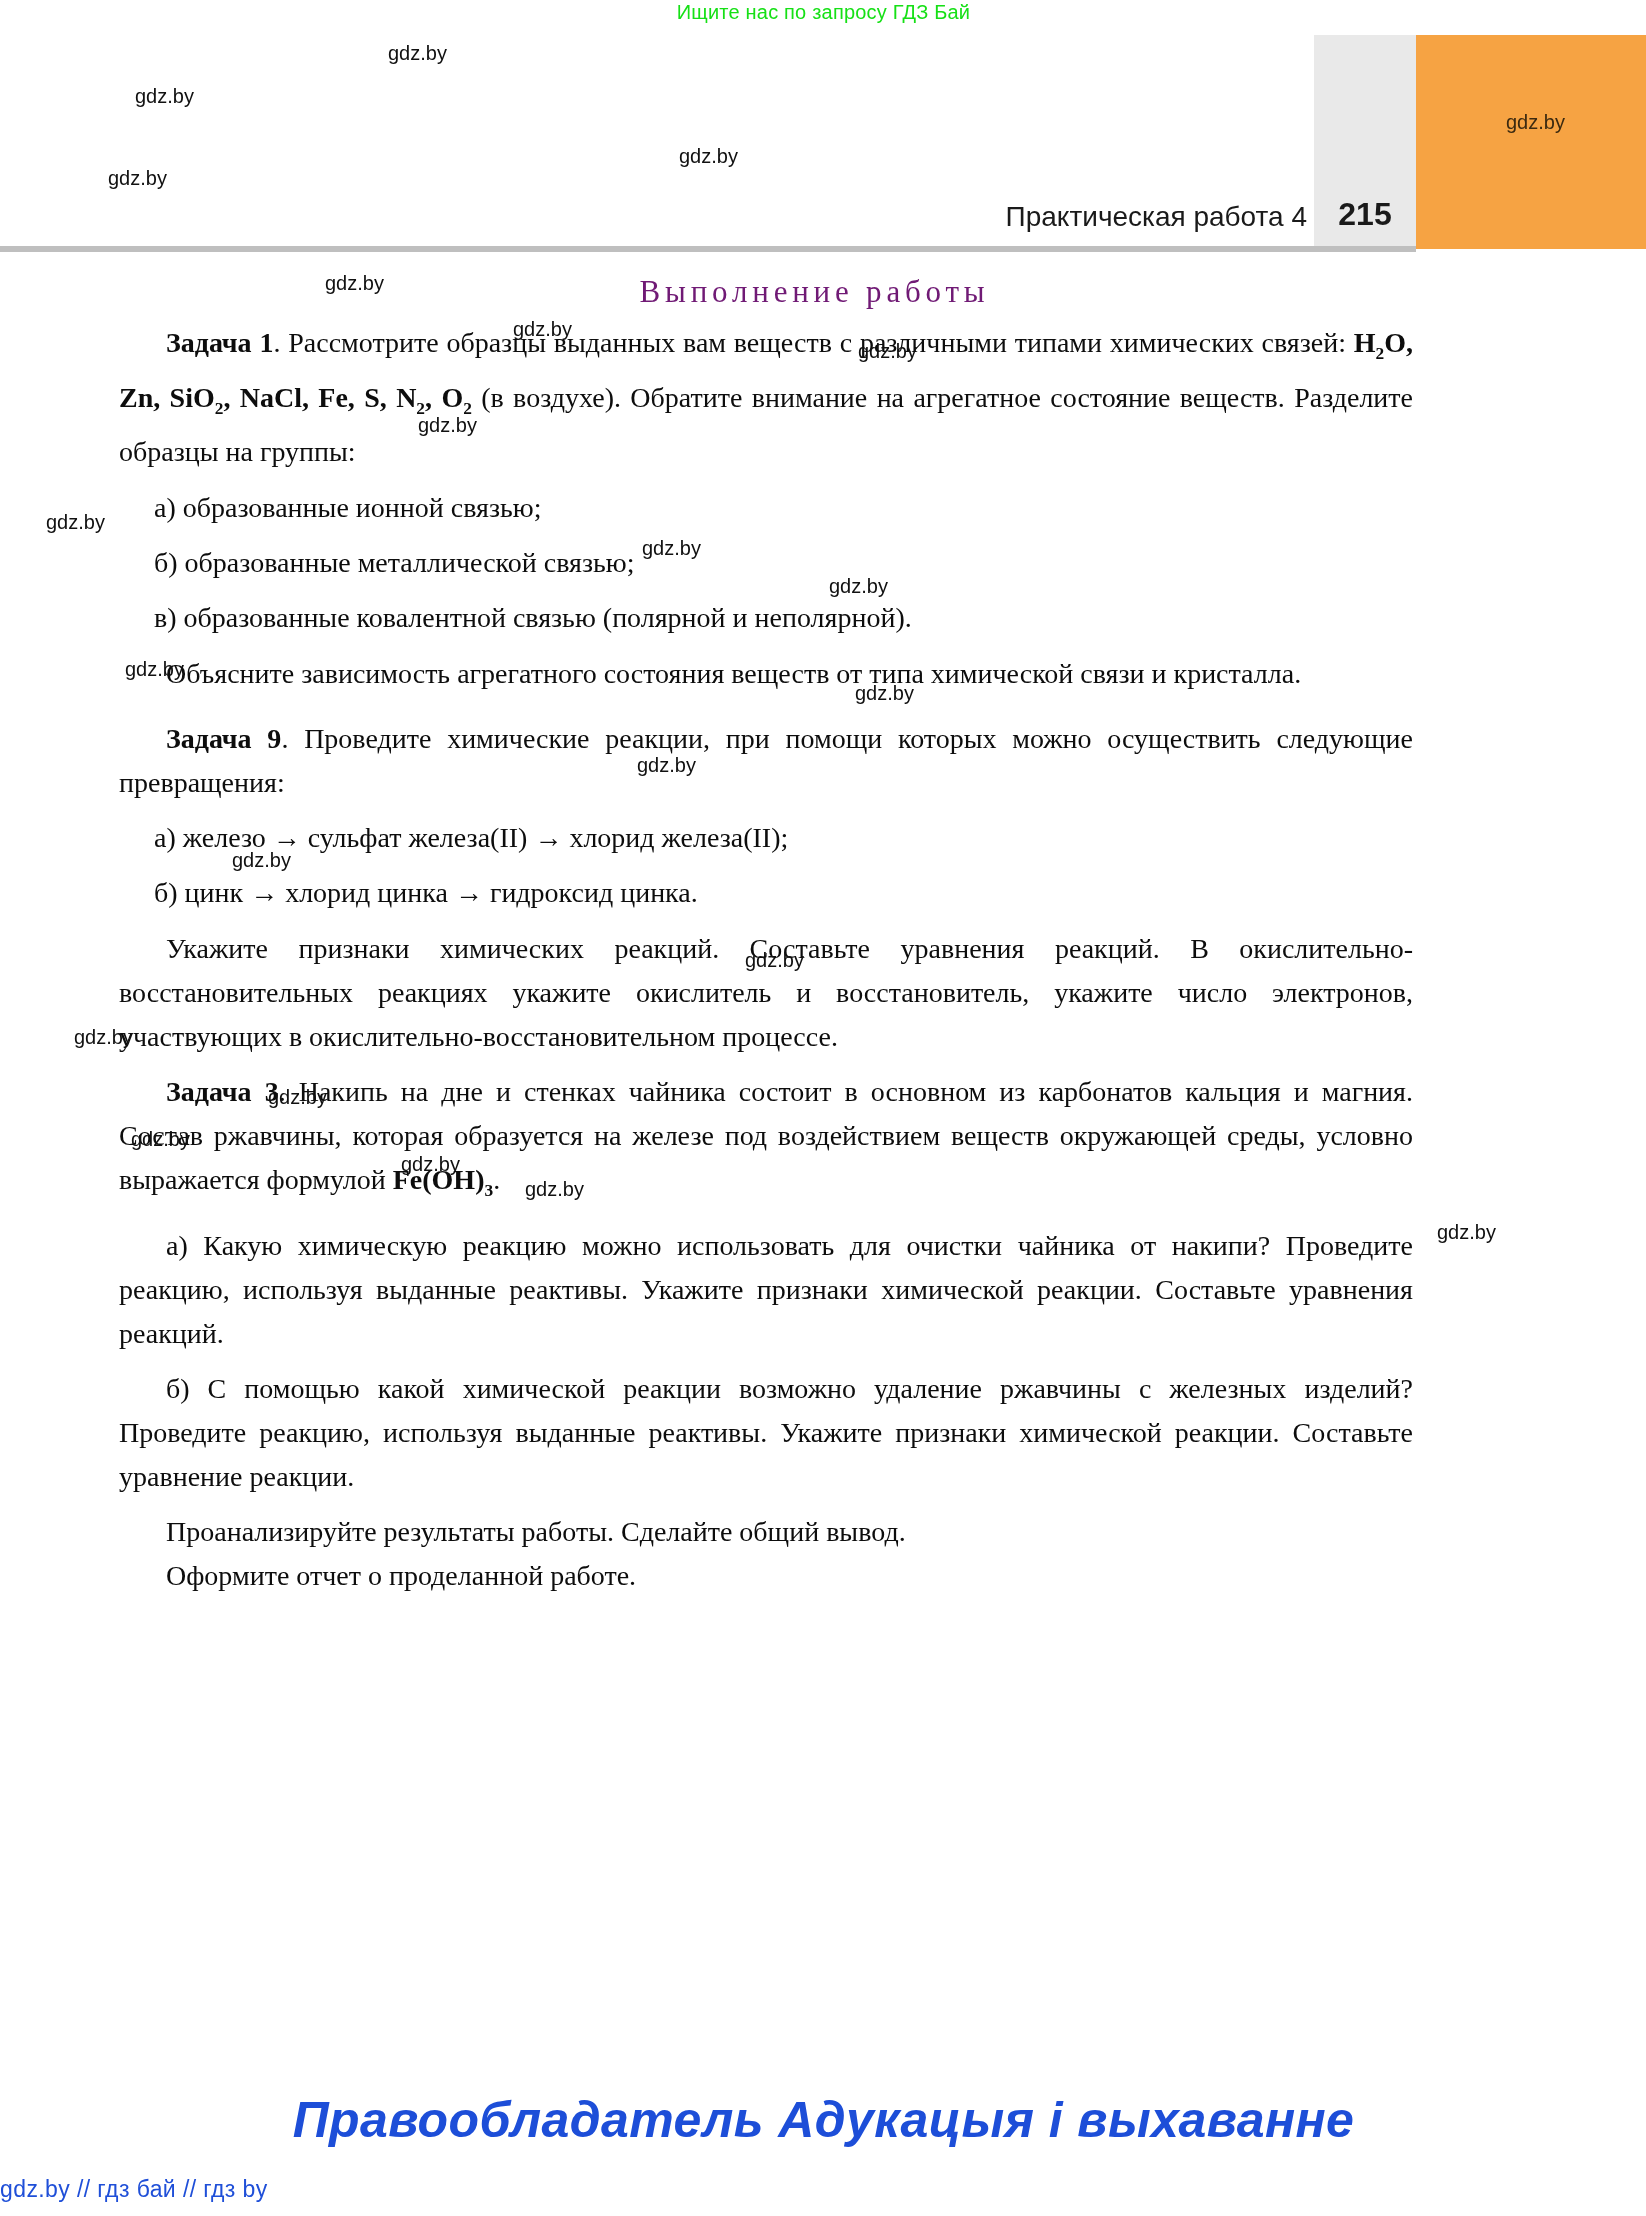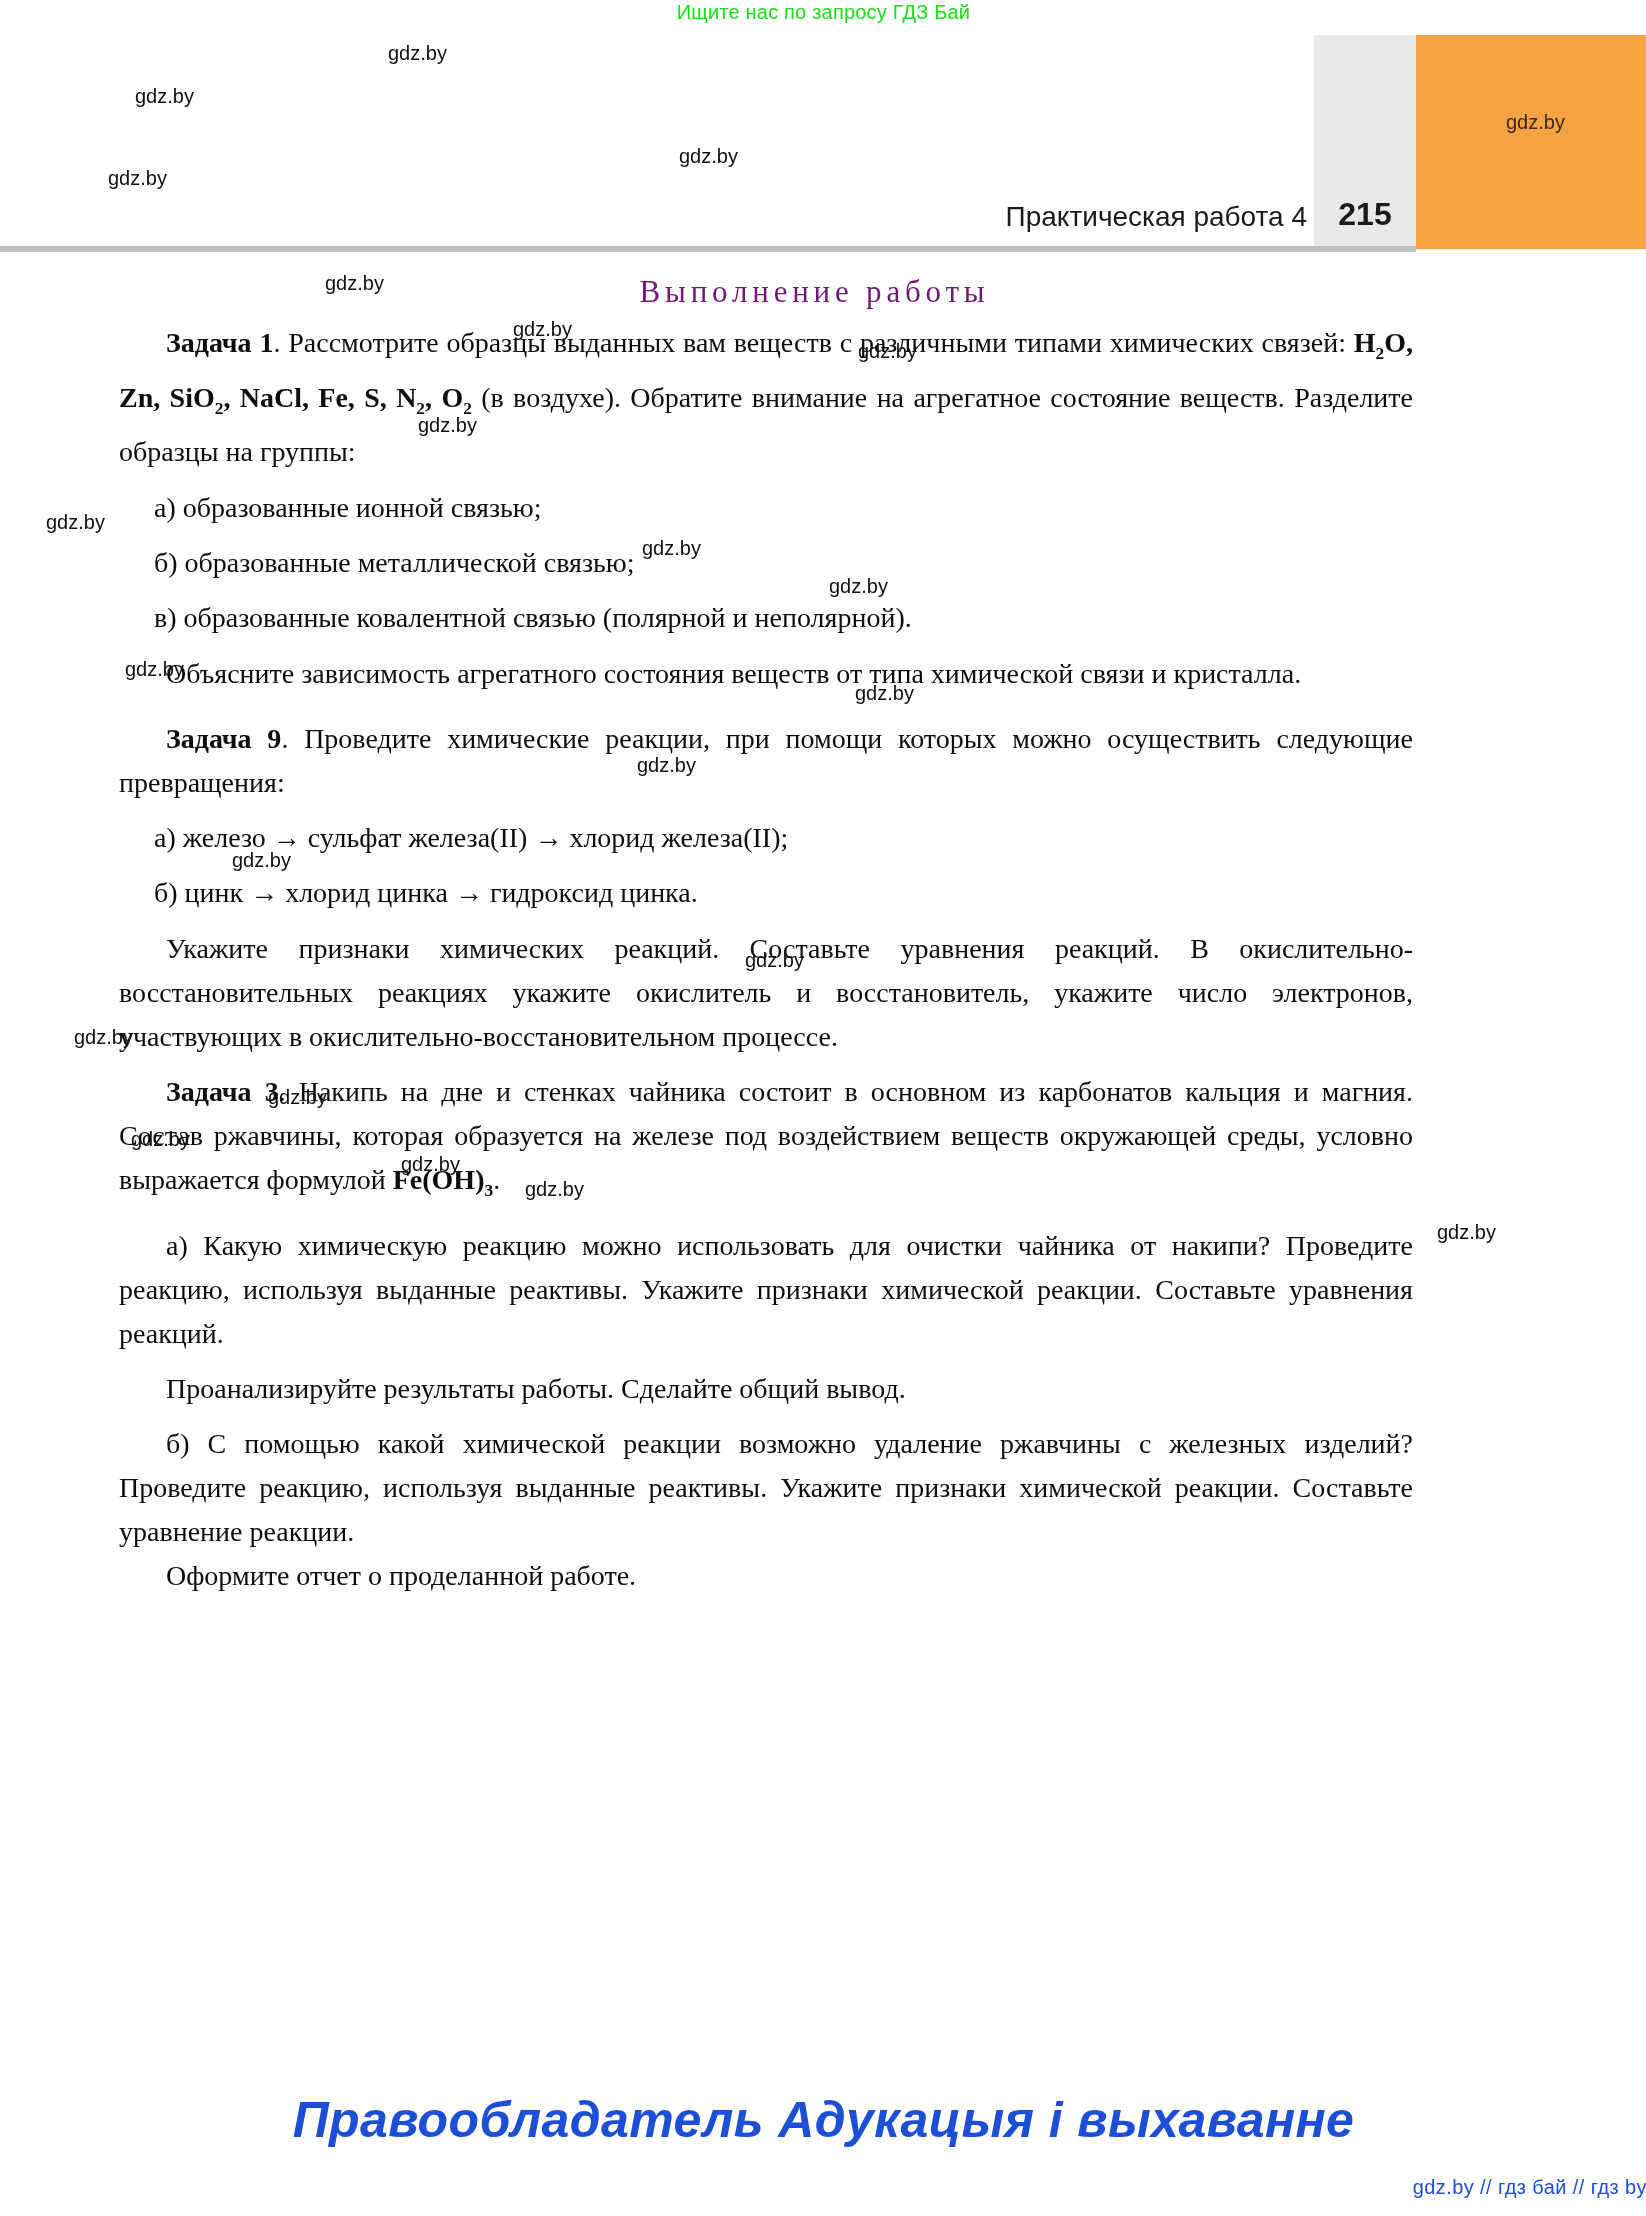--- a/index.html
+++ b/index.html
@@ -151,23 +151,23 @@
     font-weight: bold;
     font-size: 50px;
     color: #1d4ed8;
     letter-spacing: 0.4px;
   }
   .bottom-links {
     position: absolute;
     left: 0;
     top: 2176px;
     width: 1647px;
-    text-align: right;
-    font-family: "Liberation Sans", "DejaVu Sans", sans-serif;
-    font-size: 20px;
+    text-align: left;
+    font-family: "Liberation Sans", "DejaVu Sans", sans-serif;
+    font-size: 23px;
     color: #1f4fd8;
     letter-spacing: 0.4px;
   }
 </style>
 </head>
 <body>
 
 <div id="page">
 
   <div class="promo-banner">Ищите нас по запросу ГДЗ Бай</div>
@@ -195,23 +195,23 @@
     <p class="para gap-md"><b class="task">Задача 9</b><span>. Проведите химические реакции, при помощи которых можно осуществить следующие превращения:</span></p>
 
     <p class="para listitem gap-sm">а) железо → сульфат железа(II) → хлорид железа(II);</p>
     <p class="para listitem gap-sm">б) цинк → хлорид цинка → гидроксид цинка.</p>
 
     <p class="para gap-sm">Укажите признаки химических реакций. Составьте уравнения реакций. В окислительно-восстановительных реакциях укажите окислитель и восстановитель, укажите число электронов, участвующих в окислительно-восстановительном процессе.</p>
 
     <p class="para gap-sm"><b class="task">Задача 3</b><span>. Накипь на дне и стенках чайника состоит в основном из карбонатов кальция и магния. Состав ржавчины, которая образуется на железе под воздействием веществ окружающей среды, условно выражается формулой </span><span class="formula">Fe(OH)<sub>3</sub></span><span>.</span></p>
 
     <p class="para gap-sm">а) Какую химическую реакцию можно использовать для очистки чайника от накипи? Проведите реакцию, используя выданные реактивы. Укажите признаки химической реакции. Составьте уравнения реакций.</p>
+    <p class="para gap-sm">б) С помощью какой химической реакции возможно удаление ржавчины с железных изделий? Проведите реакцию, используя выданные реактивы. Укажите признаки химической реакции. Составьте уравнение реакции.</p>
+
     <p class="para gap-sm">Проанализируйте результаты работы. Сделайте общий вывод.</p>
-
-    <p class="para gap-sm">б) С помощью какой химической реакции возможно удаление ржавчины с железных изделий? Проведите реакцию, используя выданные реактивы. Укажите признаки химической реакции. Составьте уравнение реакции.</p>
     <p class="para">Оформите отчет о проделанной работе.</p>
   </div>
 
   <div id="watermark-layer">
       <div class="wm" style="left: 388px; top: 42px;">gdz.by</div>
       <div class="wm" style="left: 135px; top: 85px;">gdz.by</div>
       <div class="wm on-orange" style="left: 1506px; top: 111px;">gdz.by</div>
       <div class="wm" style="left: 679px; top: 145px;">gdz.by</div>
       <div class="wm" style="left: 108px; top: 167px;">gdz.by</div>
       <div class="wm" style="left: 325px; top: 272px;">gdz.by</div>

